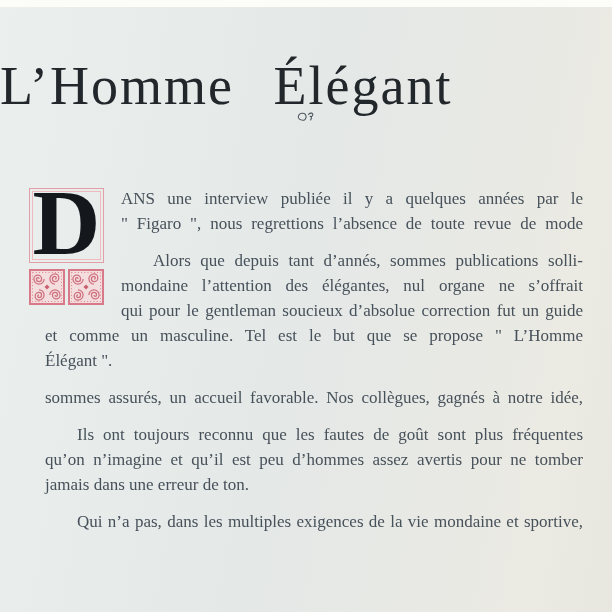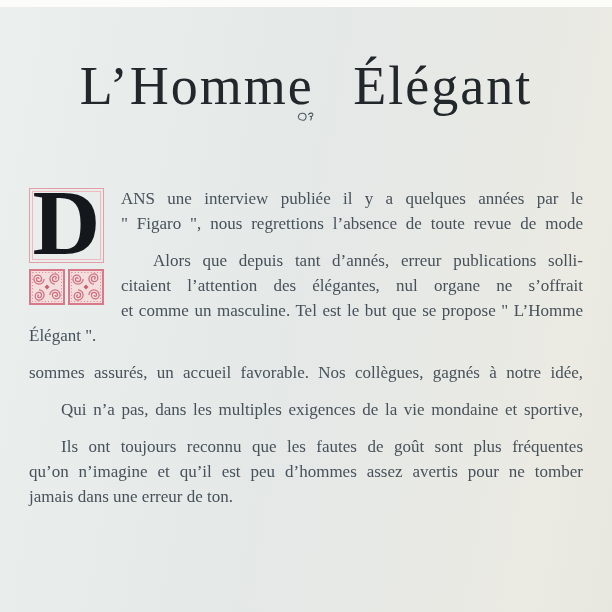--- a/index.html
+++ b/index.html
@@ -9,38 +9,37 @@
     overflow:hidden;
     background: linear-gradient(100deg, #ebefee 0%, #e4e8e7 48%, #ebeae3 88%, #e7e6df 100%);
     font-family:"Liberation Serif", serif;
   }
   .top-stripe {
     position:absolute; top:0; left:0; right:0; height:7px;
     background:#fcfcf9;
   }
   .title {
     position:absolute; top:21px; left:0; right:0;
-    text-align:center;
     font-size:54px; line-height:1.1;
     color:#22272b;
     letter-spacing:2px;
     word-spacing:24px;
     font-weight:normal;
   }
   .header-ornament {
     position:absolute; top:110px; left:0; right:0;
     display:flex; justify-content:center;
   }
   .body-text {
     position:absolute; top:186px; left:29px; right:29px;
     color:#47515a;
     font-size:17px; line-height:25px;
   }
   .para { margin:0 0 12px 0; }
-  .line { text-align:justify; text-align-last:justify; }
+  .line { text-align:justify; text-align-last:justify;margin-left:16px; }
   .line.lastline { text-align-last:left; }
   .line.indent { text-indent:32px; }
 
   .dropcap-float {
     float:left;
     width:75px;
     margin:2px 17px 4px 0;
   }
   .dropcap-box {
     width:75px; height:75px;
@@ -116,30 +115,31 @@
           <rect x="16.2" y="16.2" width="3.6" height="3.6" transform="rotate(45 18 18)" fill="#c9606f"></rect>
         </svg>
       </div>
     </div>
 
   <div class="para">
         <div class="line">ANS une interview publiée il y a quelques années par le</div>
         <div class="line">" Figaro ", nous regrettions l’absence de toute revue de mode</div>
       </div>
       <div class="para">
-        <div class="line indent">Alors que depuis tant d’annés, erreur publications solli-</div>
-        <div class="line">citaient l’attention des élégantes, nul organe ne s’offrait</div>
+        <div class="line indent">Alors que depuis tant d’annés, sommes publications solli-</div>
+        <div class="line">mondaine l’attention des élégantes, nul organe ne s’offrait</div>
+        <div class="line">qui pour le gentleman soucieux d’absolue correction fut un guide</div>
         <div class="line">et comme un masculine. Tel est le but que se propose " L’Homme</div>
         <div class="line lastline">Élégant ".</div>
       </div>
       <div class="para">
         <div class="line">sommes assurés, un accueil favorable. Nos collègues, gagnés à notre idée,</div>
       </div>
       <div class="para">
-        <div class="line indent">Qui n’a pas, dans les multiples exigences de la vie mondaine et sportive,</div>
-      </div>
-      <div class="para">
         <div class="line indent">Ils ont toujours reconnu que les fautes de goût sont plus fréquentes</div>
         <div class="line">qu’on n’imagine et qu’il est peu d’hommes assez avertis pour ne tomber</div>
         <div class="line lastline">jamais dans une erreur de ton.</div>
+      </div>
+      <div class="para">
+        <div class="line indent">Qui n’a pas, dans les multiples exigences de la vie mondaine et sportive,</div>
       </div>
     </div>
 </div>
 
 </body></html>

